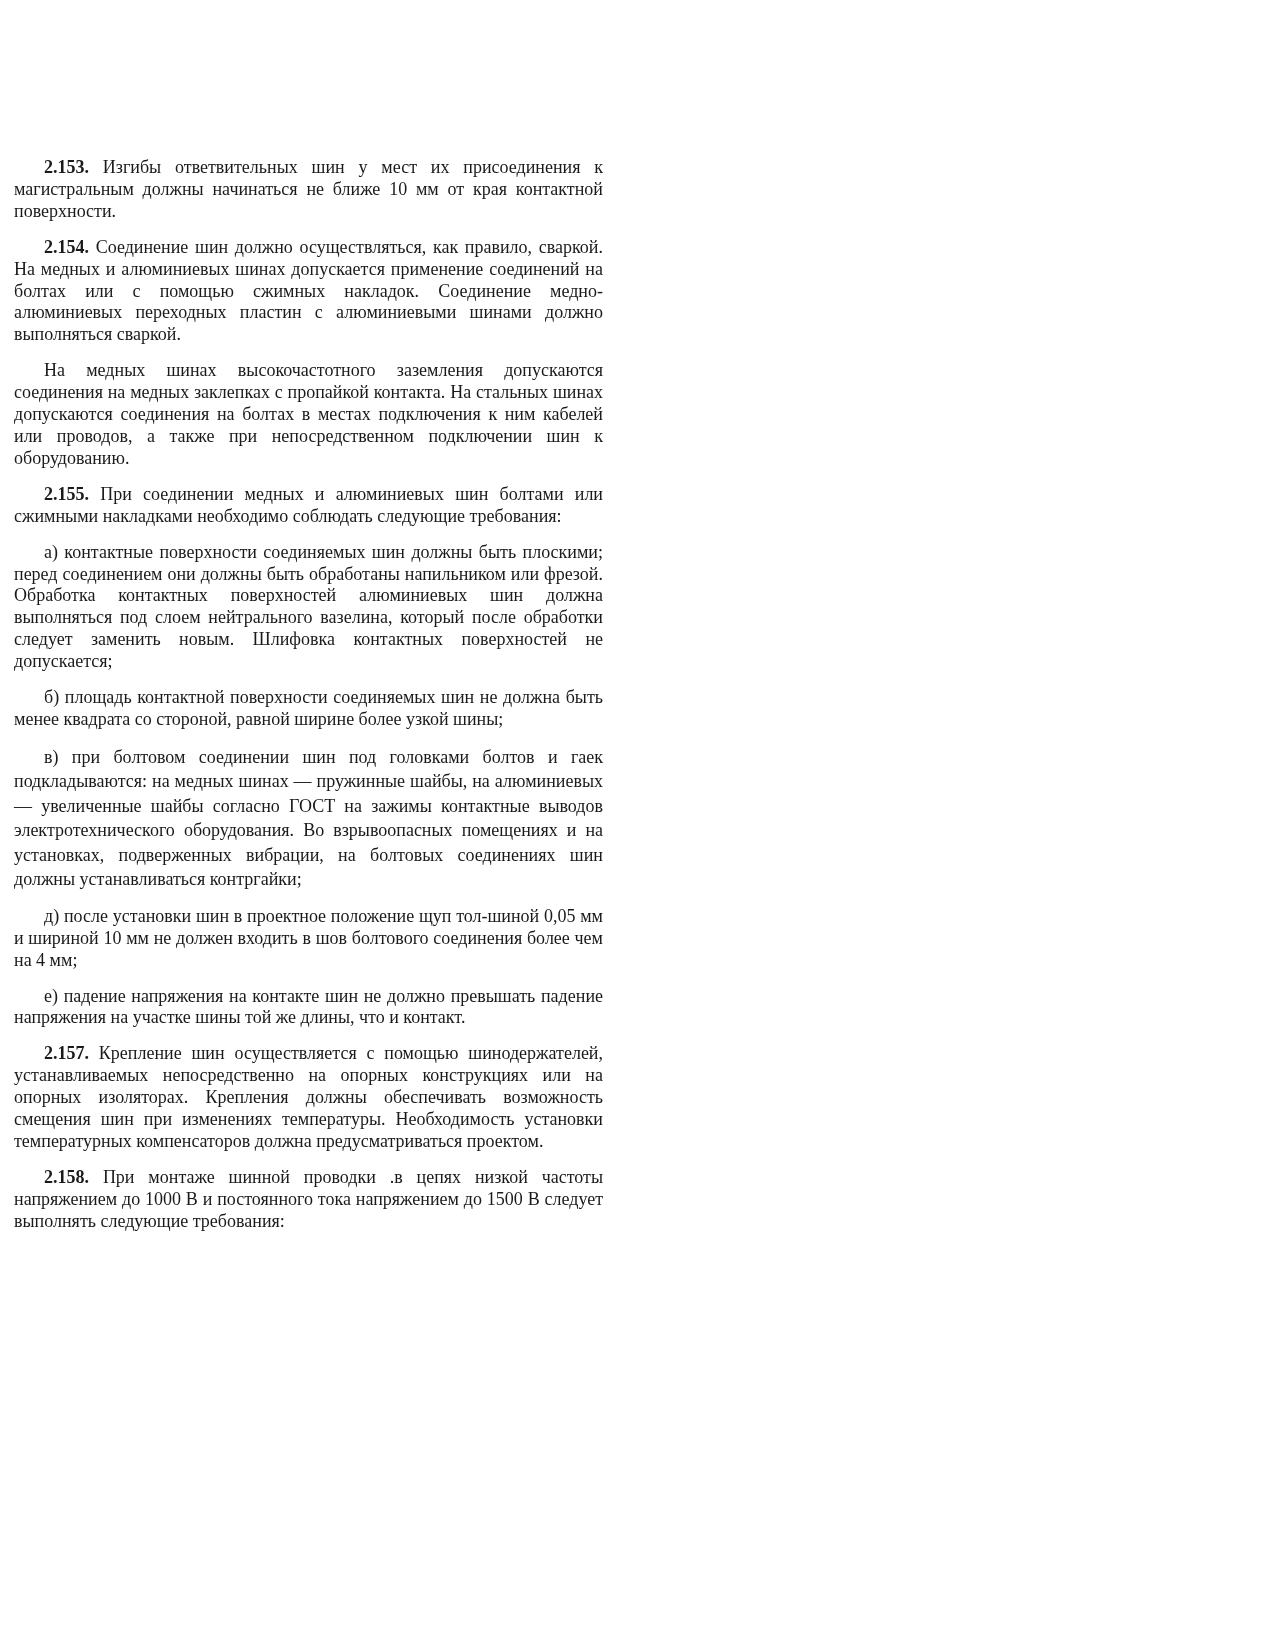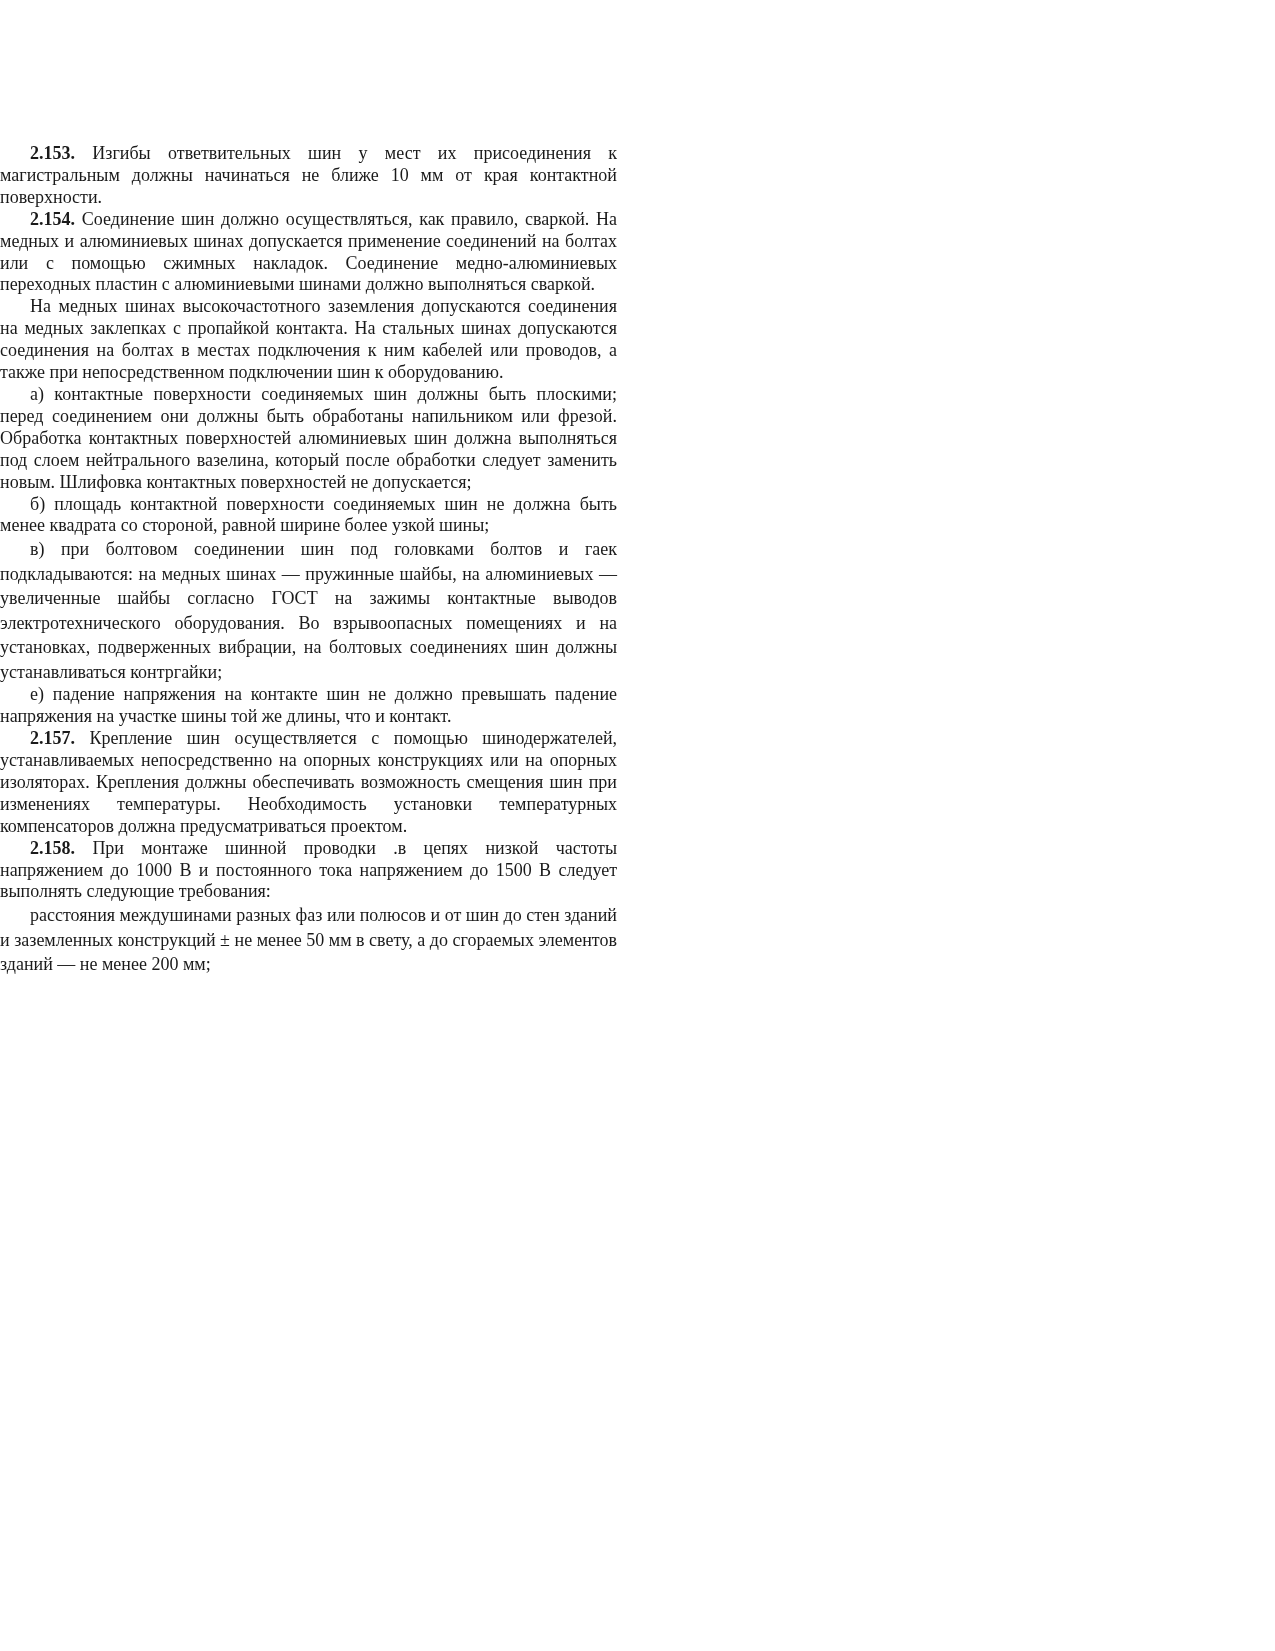--- a/index.html
+++ b/index.html
@@ -8,35 +8,36 @@
     position: absolute;
     left: 0;
     top: 143px;
     width: 617px;
     font-family: "Liberation Serif", serif;
     font-size: 18px;
     line-height: 21.9px;
     color: #1a1a1a;
   }
   .para {
-    margin: 0;
+    margin: 14px;
     text-indent: 30px;
     text-align: justify;
   }
   .num { font-weight: bold; }
   .tall { line-height: 24.5px; }
   sup { font-size: 11px; line-height: 0; vertical-align: 6px; }
 </style>
 </head>
 <body>
 
 <div class="page">
   <p class="para"><span class="num">2.153.</span> <span>Изгибы ответвительных шин у мест их присоединения к магистральным должны начинаться не ближе 10 мм от края контактной поверхности.</span></p>
   <p class="para"><span class="num">2.154.</span> <span>Соединение шин должно осуществляться, как правило, сваркой. На медных и алюминиевых шинах допускается применение соединений на болтах или с помощью сжимных накладок. Соединение медно-алюминиевых переходных пластин с алюминиевыми шинами должно выполняться сваркой.</span></p>
   <p class="para"><span>На медных шинах высокочастотного заземления допускаются соединения на медных заклепках с пропайкой контакта. На стальных шинах допускаются соединения на болтах в местах подключения к ним кабелей или проводов, а также при непосредственном подключении шин к оборудованию.</span></p>
+  <p class="para"><span class="num">2.155.</span> <span>При соединении медных и алюминиевых шин болтами или сжимными накладками необходимо соблюдать следующие требования:</span></p>
   <p class="para"><span>а) контактные поверхности соединяемых шин должны быть плоскими; перед соединением они должны быть обработаны напильником или фрезой. Обработка контактных поверхностей алюминиевых шин должна выполняться под слоем нейтрального вазелина, который после обработки следует заменить новым. Шлифовка контактных поверхностей не допускается;</span></p>
   <p class="para"><span>б) площадь контактной поверхности соединяемых шин не должна быть менее квадрата со стороной, равной ширине более узкой шины;</span></p>
   <p class="para tall"><span>в) при болтовом соединении шин под головками болтов и гаек подкладываются: на медных шинах — пружинные шайбы, на алюминиевых — увеличенные шайбы согласно ГОСТ на зажимы контактные выводов электротехнического оборудования. Во взрывоопасных помещениях и на установках, подверженных вибрации, на болтовых соединениях шин должны устанавливаться контргайки;</span></p>
+  <p class="para"><span>д) после установки шин в проектное положение щуп тол-шиной 0,05 мм и шириной 10 мм не должен входить в шов болтового соединения более чем на 4 мм;</span></p>
   <p class="para"><span>е) падение напряжения на контакте шин не должно превышать падение напряжения на участке шины той же длины, что и контакт.</span></p>
   <p class="para"><span class="num">2.157.</span> <span>Крепление шин осуществляется с помощью шинодержателей, устанавливаемых непосредственно на опорных конструкциях или на опорных изоляторах. Крепления должны обеспечивать возможность смещения шин при изменениях температуры. Необходимость установки температурных компенсаторов должна предусматриваться проектом.</span></p>
   <p class="para"><span class="num">2.158.</span> <span>При монтаже шинной проводки .в цепях низкой частоты напряжением до 1000 В и постоянного тока напряжением до 1500 В следует выполнять следующие требования:</span></p>
-  <p class="para tall"><span>расстояния междушинами разных фаз или полюсов и от шин до стен зданий и заземленных конструкций ± не менее 50 мм в свету, а до сгораемых элементов зданий — не менее 200 мм;</span></p>
 </div>
 
 </body></html>

